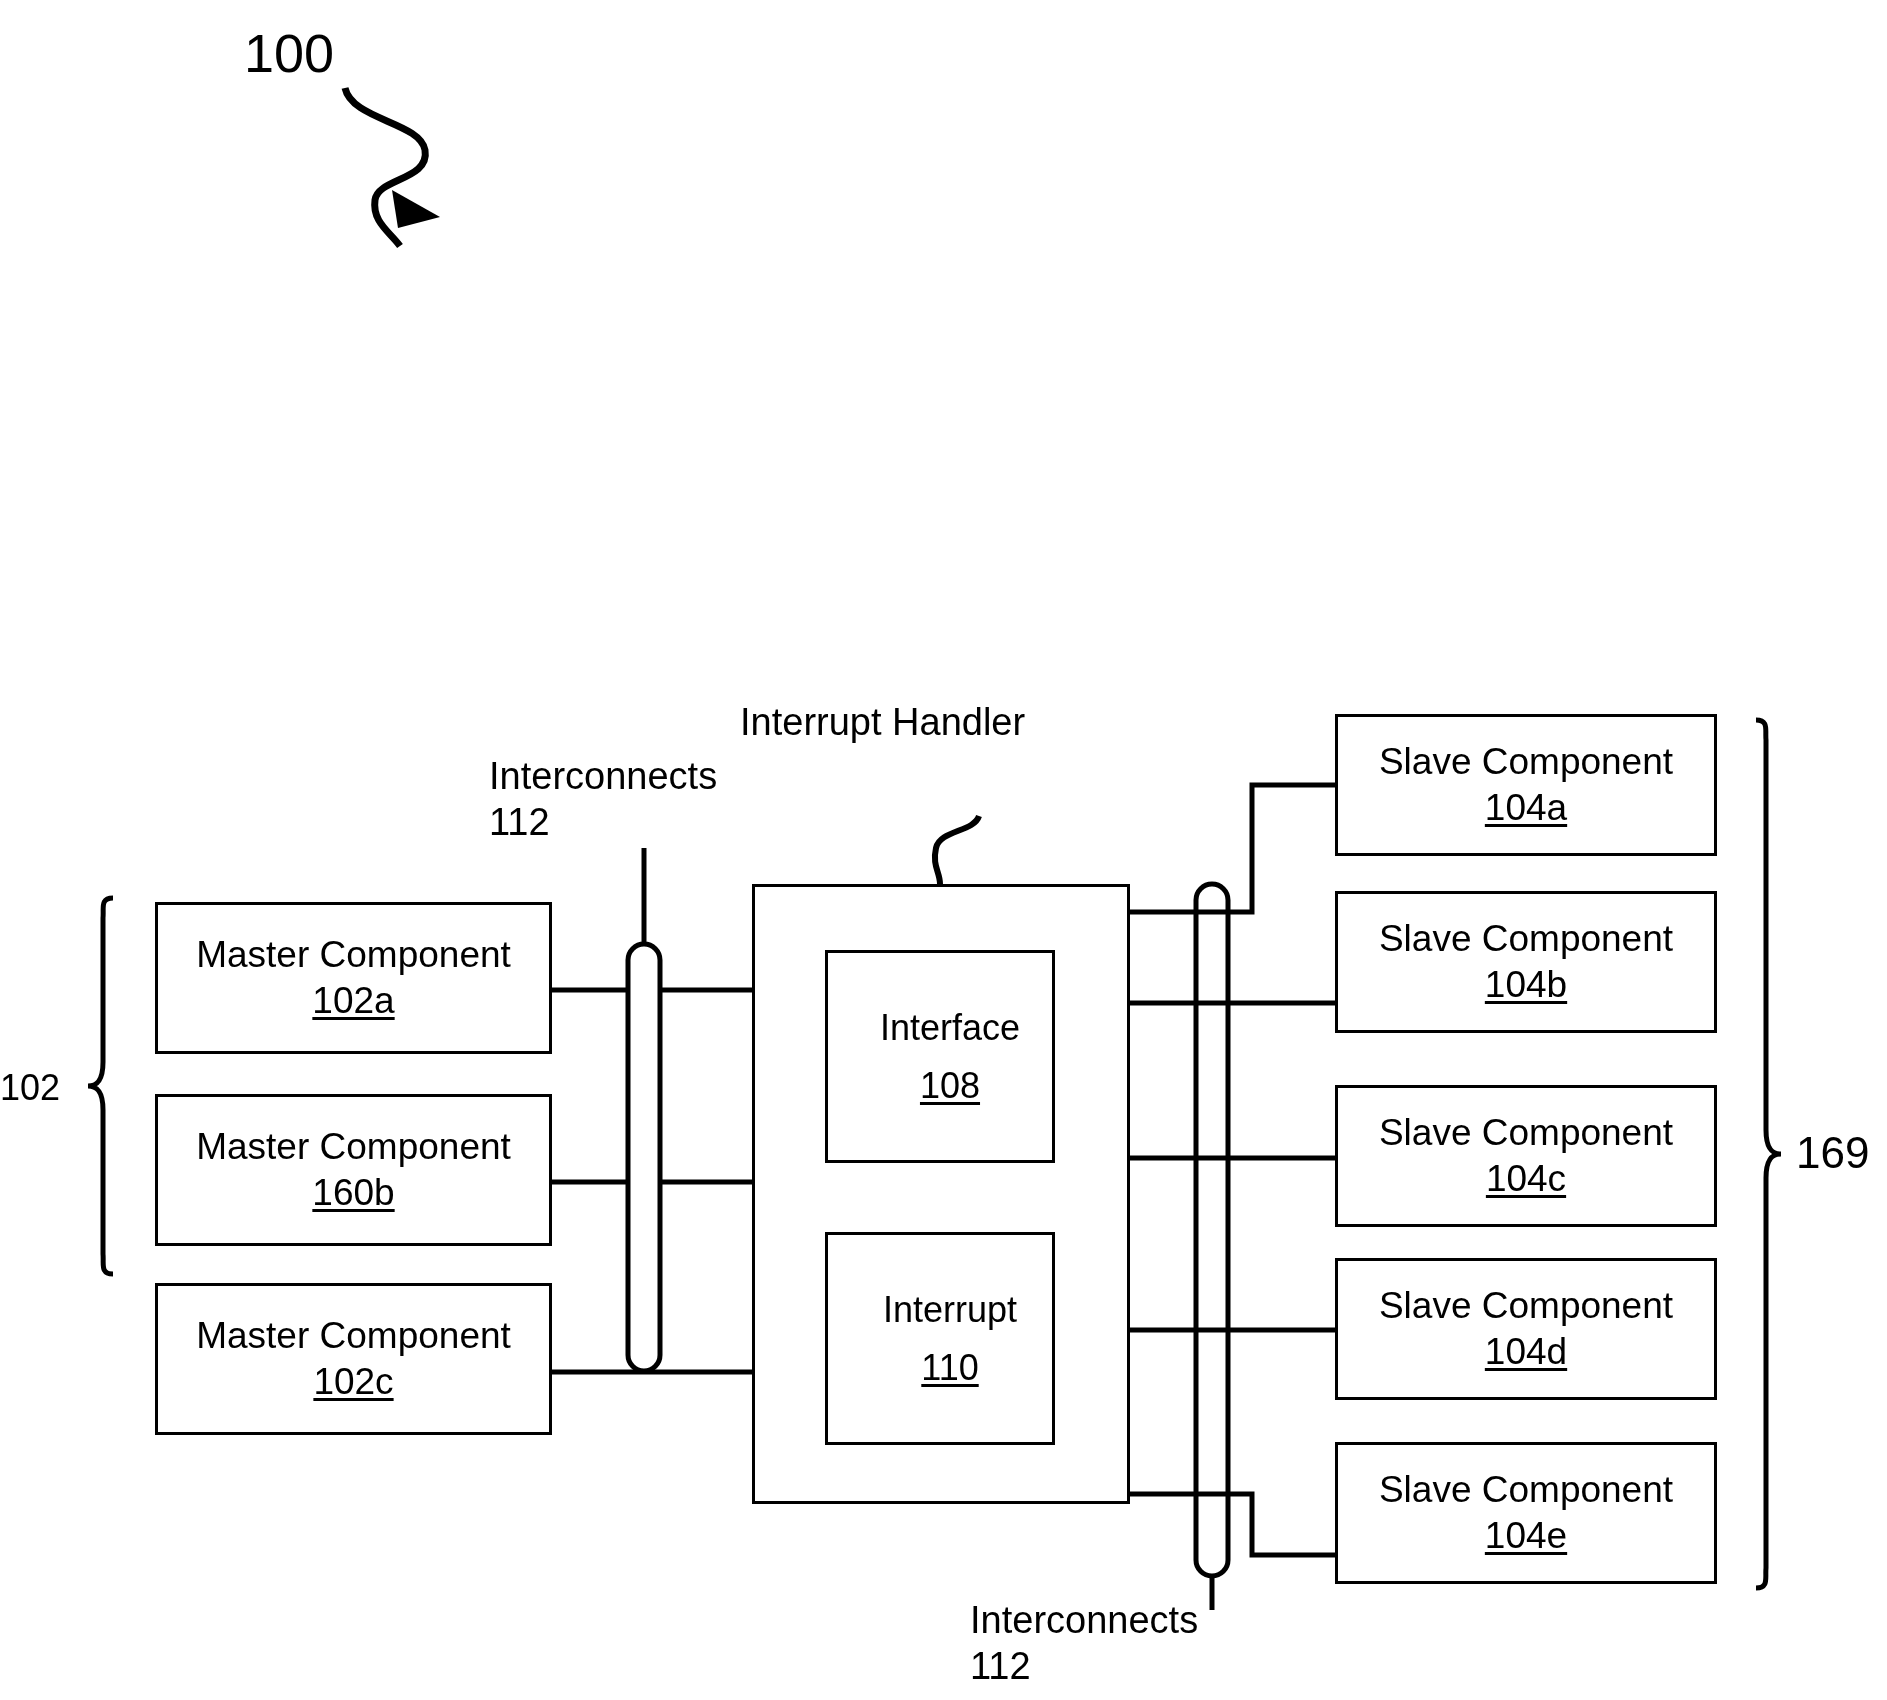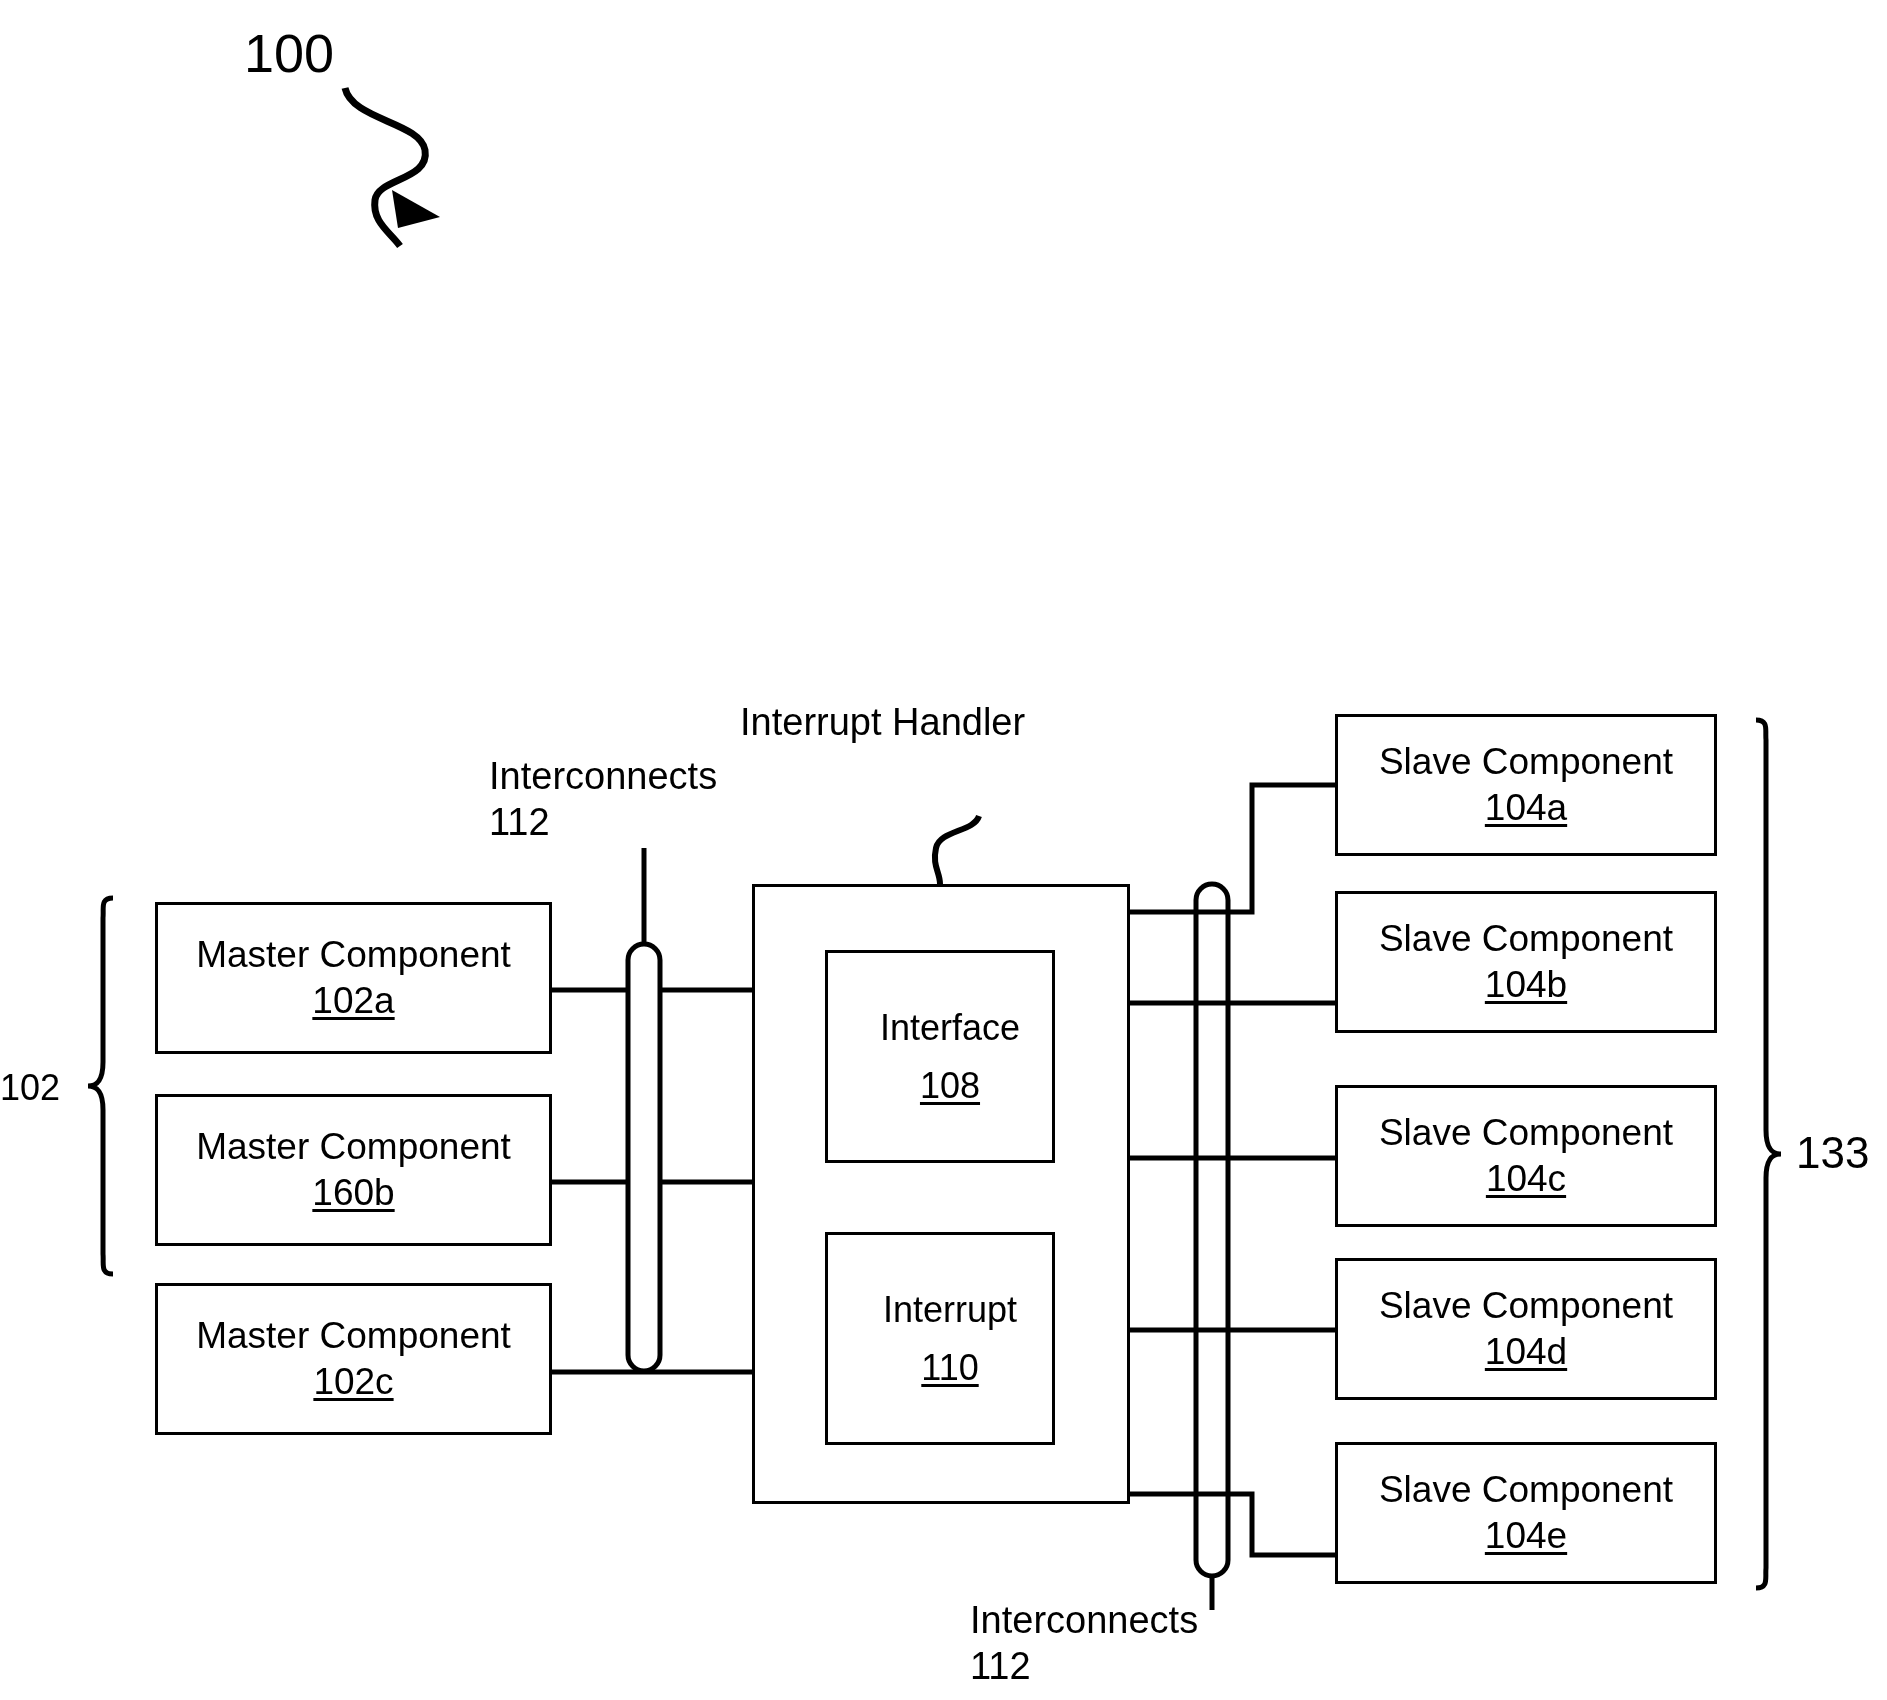--- a/index.html
+++ b/index.html
@@ -119,21 +119,21 @@
       <line x1="1130" y1="1330" x2="1335" y2="1330"></line>
 
       <path d="M 1130 1494 L 1252 1494 L 1252 1555 L 1335 1555"></path>
 
     </g>
   </svg>
 
   <div class="num-label" style="left:244px; top:22px; font-size:54px;">100</div>
 
   <div class="num-label" style="left:0px; top:1058px; font-size:36px;margin-top:9px;">102</div>
-  <div class="num-label" style="left:1796px; top:1128px; font-size:44px;">133</div>
+  <div class="num-label" style="left:1796px; top:1128px; font-size:44px;">169</div>
 
   <div class="box" style="left:155px; top:902px; width:397px; height:152px;">
     <span class="title">Master Component</span>
     <span class="ref">102a</span>
   </div>
 
   <div class="box" style="left:155px; top:1094px; width:397px; height:152px;">
     <span class="title">Master Component</span>
     <span class="ref">160b</span>
   </div>

